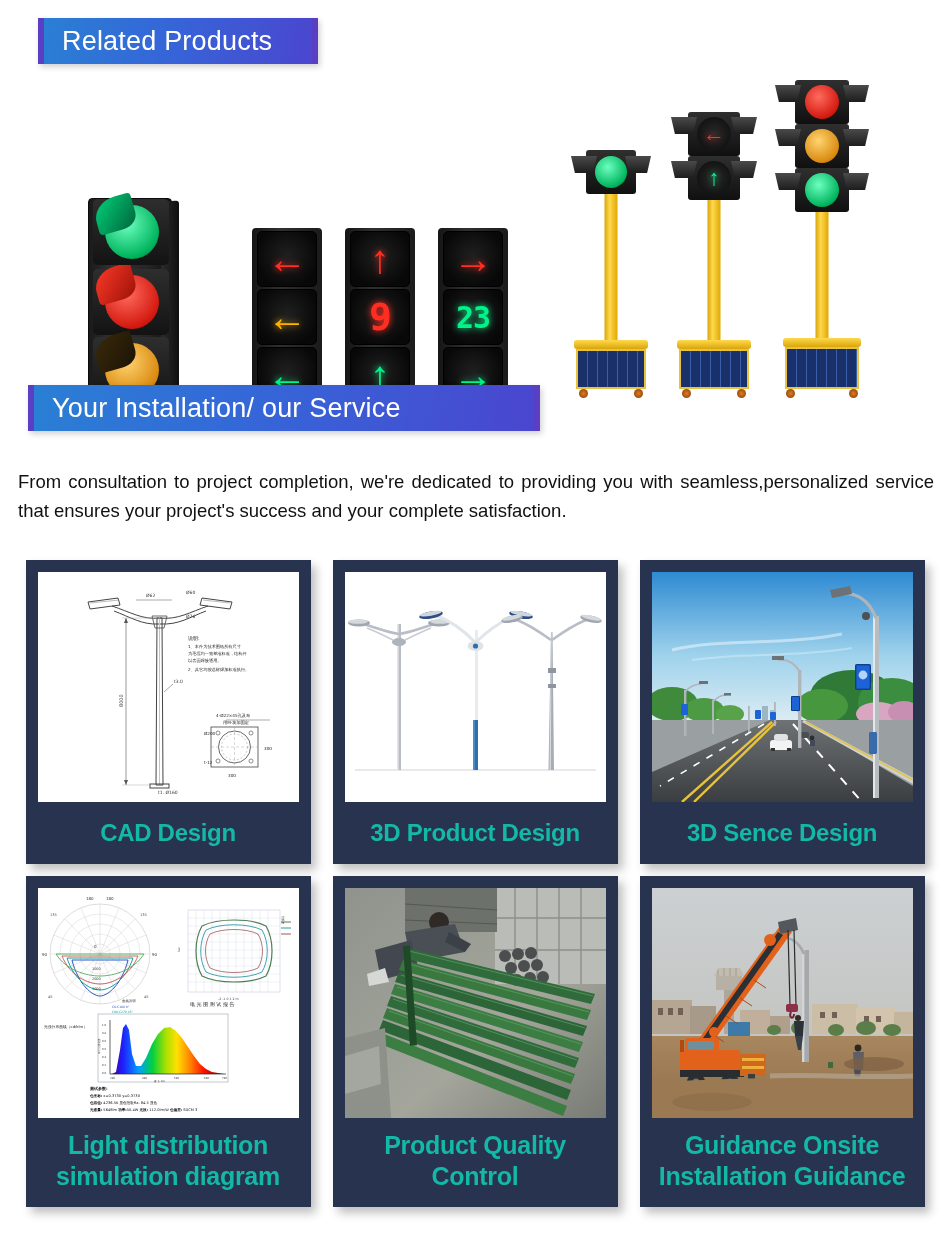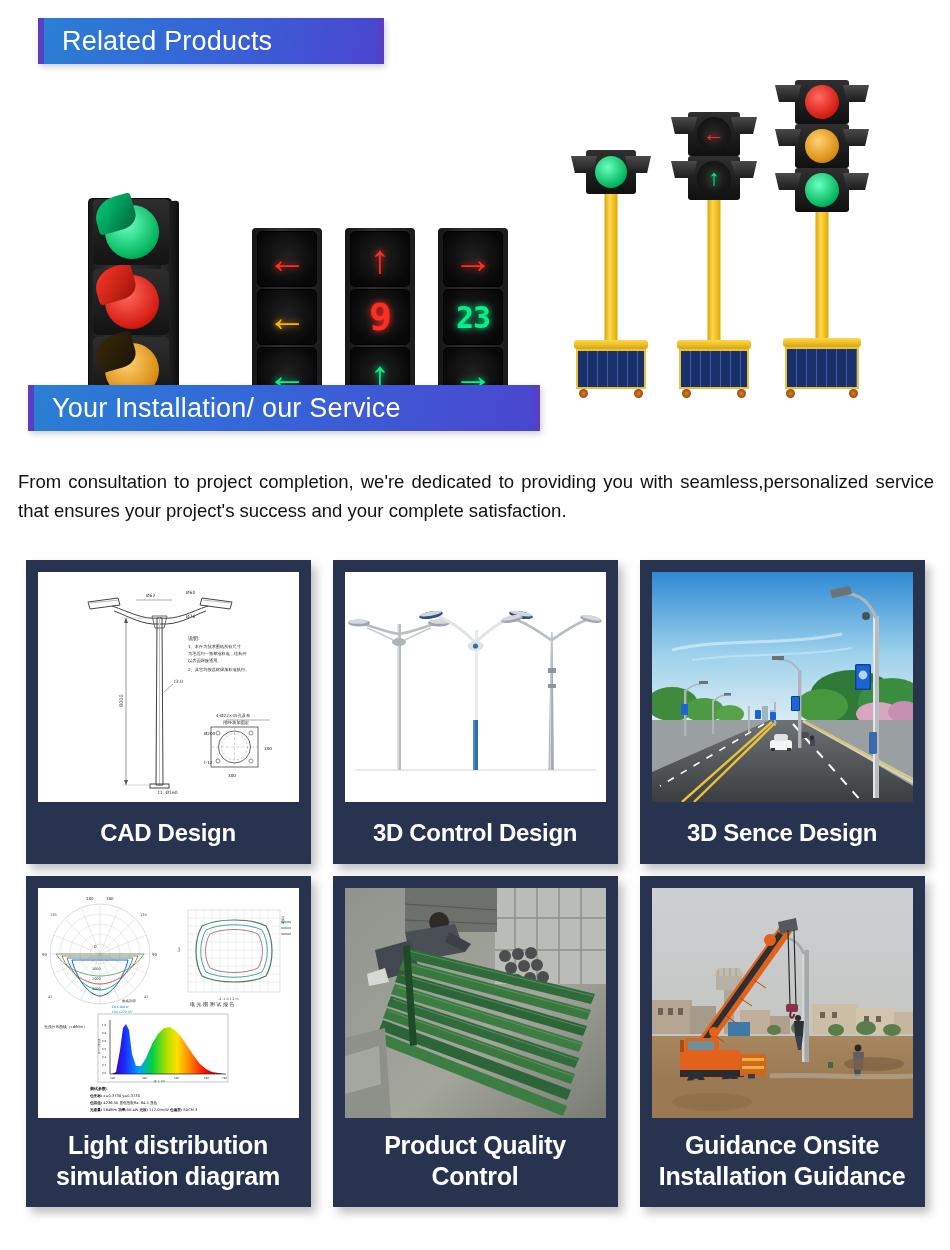--- a/index.html
+++ b/index.html
@@ -23,21 +23,21 @@
     padding:0 18px;
     box-shadow:2px 3px 6px rgba(0,0,0,.18);
   }
   .banner .btxt {
     color:#fff;
     font-size:27px;
     font-weight:400;
     letter-spacing:.2px;
     white-space:nowrap;
   }
-  #banner-products { left:38px; top:18px; width:346px; }
+  #banner-products { left:38px; top:18px; width:280px; }
   #banner-service  { left:28px; top:385px; width:512px; }
 
   
   .products-strip { position:absolute; left:0; top:80px; width:950px; height:285px; }
 
   
   .tl-housing {
     position:absolute;
     background:linear-gradient(90deg,#1a1a1a 0%,#333 30%,#262626 70%,#111 100%);
     border-radius:4px;
@@ -142,21 +142,21 @@
     width:285px;
     background:#27334f;
     box-shadow:5px 6px 9px rgba(0,0,0,.25);
     padding:12px 12px 0 12px;
     display:flex; flex-direction:column;
   }
   .scard .media {
     width:100%; height:230px; background:#fff; overflow:hidden; position:relative;
   }
   .scard .caption {
-    color:#ffffff; font-weight:bold; text-align:center;
+    color:#14b8a6; font-weight:bold; text-align:center;
     font-size:24px; line-height:1.25;
     padding:16px 4px;
     letter-spacing:-.3px;
   }
   .scard.two-line .caption { font-size:25px; padding:12px 2px 14px 2px; }
 
   
   .cad { background:#fff; }
   .cad svg { display:block; }
 
@@ -429,21 +429,21 @@
           <path d="M206 68 C192 58 182 52 172 48" stroke="#b9bec6" stroke-width="2.6" fill="none"></path>
           <path d="M207 68 C221 58 231 52 241 48" stroke="#b9bec6" stroke-width="2.6" fill="none"></path>
           <ellipse cx="167" cy="47" rx="11" ry="3.3" fill="#9fa6af" transform="rotate(-12 167 47)"></ellipse>
           <ellipse cx="167" cy="45.7" rx="10" ry="2.1" fill="#d5d9de" transform="rotate(-12 167 47)"></ellipse>
           <ellipse cx="246" cy="47" rx="11" ry="3.3" fill="#9fa6af" transform="rotate(12 246 47)"></ellipse>
           <ellipse cx="246" cy="45.7" rx="10" ry="2.1" fill="#d5d9de" transform="rotate(12 246 47)"></ellipse>
           <rect x="203" y="96" width="8" height="5" fill="#8e959e"></rect>
           <rect x="203" y="112" width="8" height="4" fill="#8e959e"></rect>
         </svg>
       </div>
-      <div class="caption">3D Control Design</div>
+      <div class="caption">3D Product Design</div>
     </div>
 
     <div class="scard">
       <div class="media scene">
         <svg width="261" height="230" viewBox="0 0 261 230">
           <defs>
             <linearGradient id="skyg" x1="0" y1="0" x2="0" y2="1">
               <stop offset="0%" stop-color="#2e8ad2"></stop>
               <stop offset="55%" stop-color="#9ed2ec"></stop>
               <stop offset="100%" stop-color="#dcecf3"></stop>

